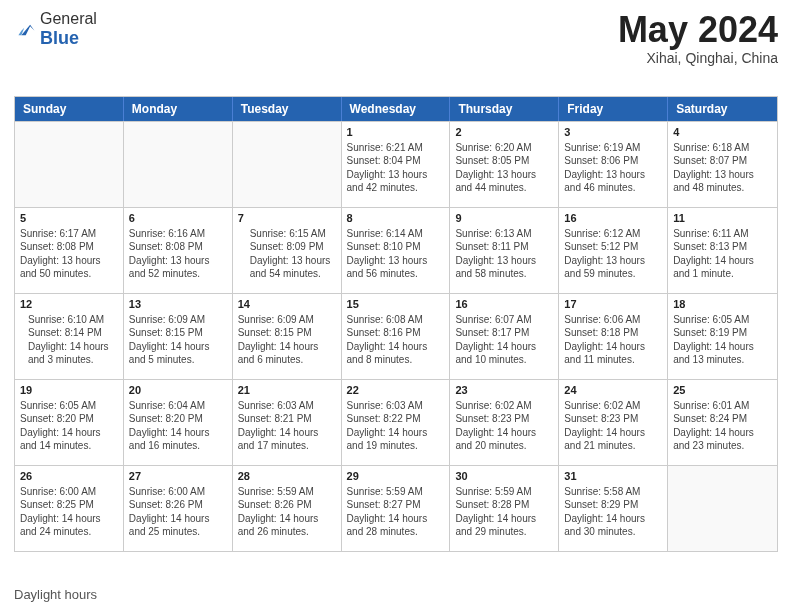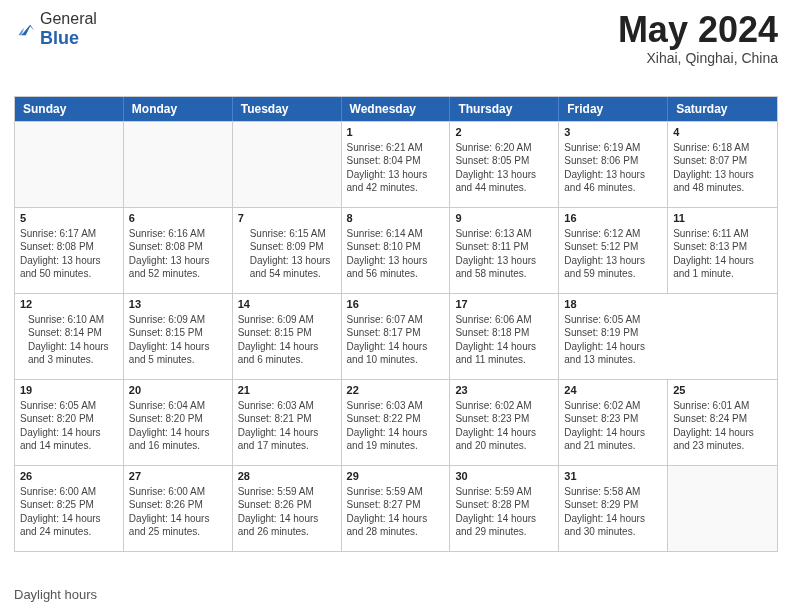--- a/index.html
+++ b/index.html
@@ -227,20 +227,26 @@
 Sunset: 8:15 PM
 Daylight: 14 hours and 5 minutes.</div>
           </div>
           <div class="cal-cell">
             <div class="cell-day">14</div>
             <div class="cell-info" style="white-space: pre-line;">Sunrise: 6:09 AM
 Sunset: 8:15 PM
 Daylight: 14 hours and 6 minutes.</div>
           </div>
           <div class="cal-cell">
+            <div class="cell-day">15</div>
+            <div class="cell-info" style="white-space: pre-line;">Sunrise: 6:08 AM
+Sunset: 8:16 PM
+Daylight: 14 hours and 8 minutes.</div>
+          </div>
+          <div class="cal-cell">
             <div class="cell-day">16</div>
             <div class="cell-info" style="white-space: pre-line;">Sunrise: 6:07 AM
 Sunset: 8:17 PM
 Daylight: 14 hours and 10 minutes.</div>
           </div>
           <div class="cal-cell">
             <div class="cell-day">17</div>
             <div class="cell-info" style="white-space: pre-line;">Sunrise: 6:06 AM
 Sunset: 8:18 PM
 Daylight: 14 hours and 11 minutes.</div>

